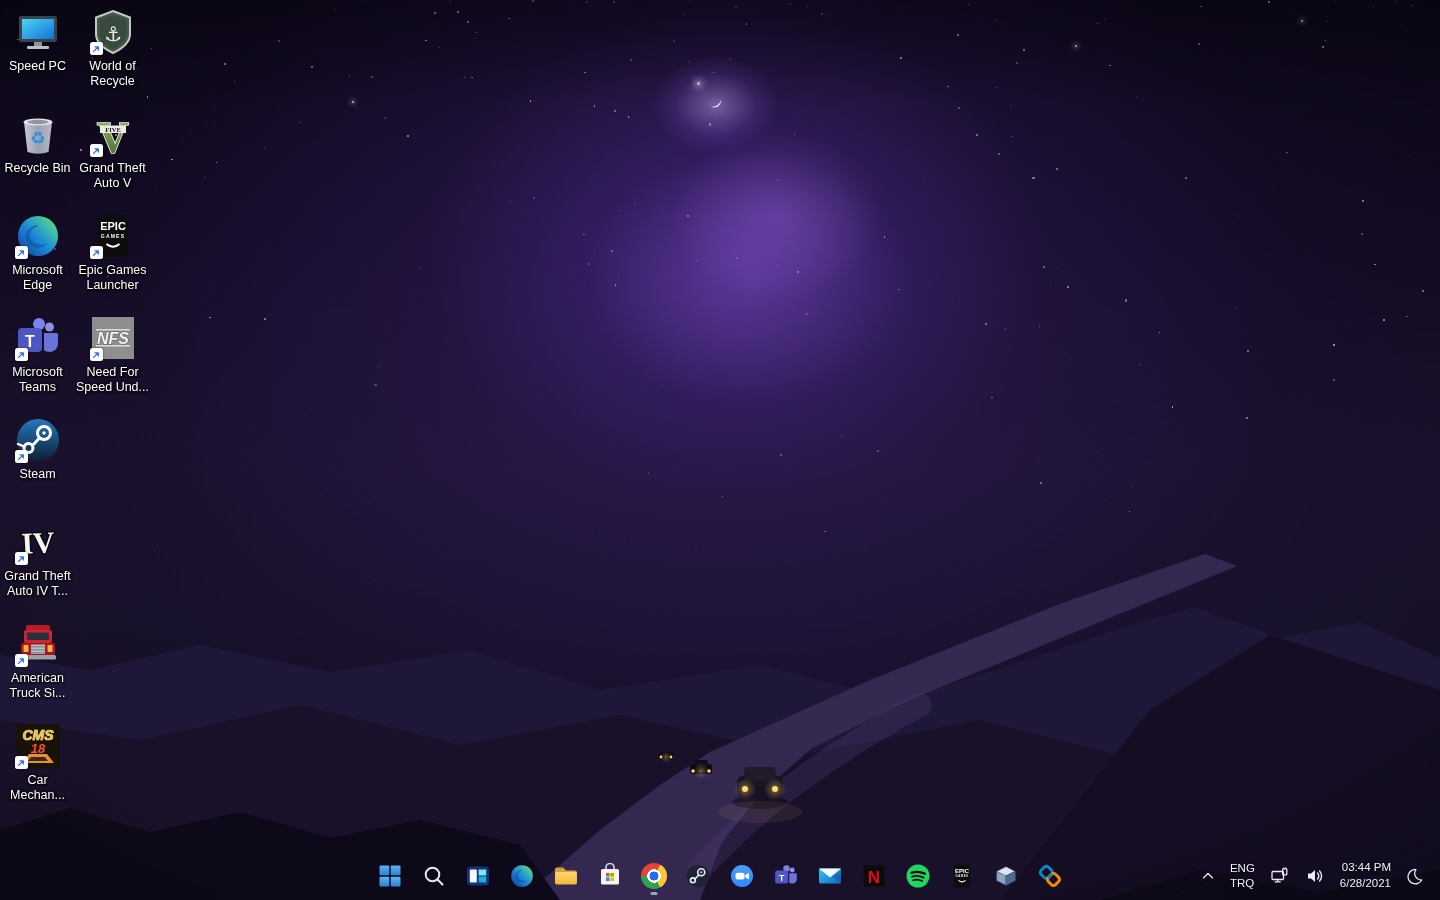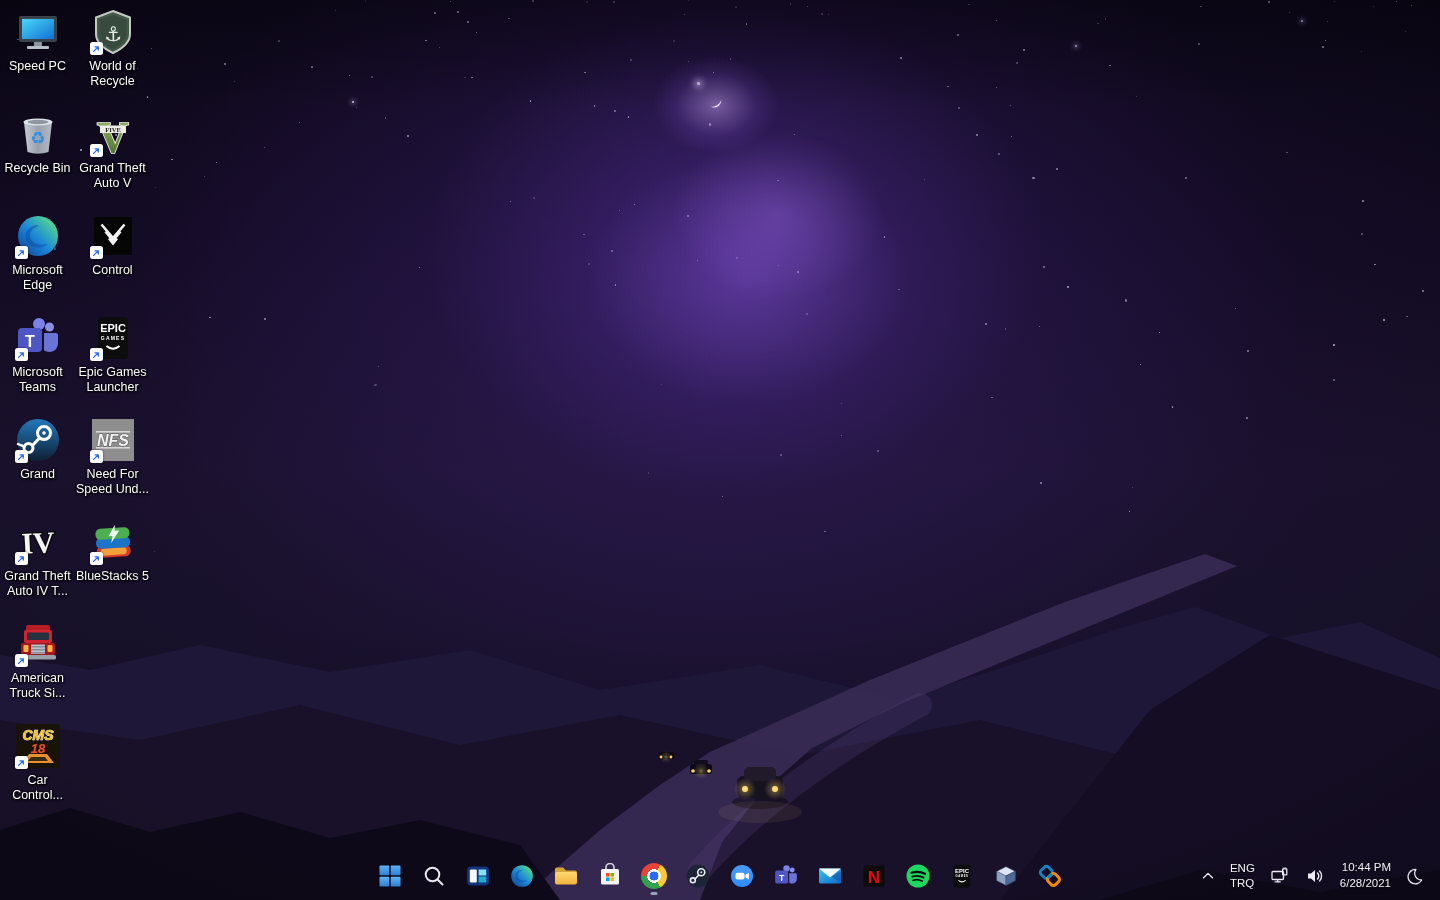--- a/index.html
+++ b/index.html
@@ -360,21 +360,21 @@
           <circle cx="14.5" cy="32" r="4.5" fill="none" stroke="#fff" stroke-width="3"></circle>
           <path d="M18.5 29.5 L25 22.5" stroke="#fff" stroke-width="3" stroke-linecap="round"></path>
           <path d="M4 28 l6.5 2.6" stroke="#fff" stroke-width="2.4" stroke-linecap="round"></path>
         </svg>
         <span class="sc">
           <svg viewBox="0 0 10 10">
             <path d="M2.6 7.4 L6.9 3.1 M4 2.8 h3.3 v3.3" fill="none" stroke="#2a6af0" stroke-width="1.3" stroke-linecap="round" stroke-linejoin="round"></path>
           </svg>
         </span>
       </span>
-      <span class="dicon-label">Grand</span>
+      <span class="dicon-label">Steam</span>
     </div>
     <div class="dicon">
       <span class="dicon-img">
         <svg viewBox="0 0 48 48">
           <text x="24" y="35" text-anchor="middle" font-family="'Liberation Serif',serif" font-weight="bold" font-size="30" fill="#f5f5f5" stroke="#0a0a0a" stroke-width="3" paint-order="stroke" transform="rotate(-3 24 24)">IV</text>
         </svg>
         <span class="sc">
           <svg viewBox="0 0 10 10">
             <path d="M2.6 7.4 L6.9 3.1 M4 2.8 h3.3 v3.3" fill="none" stroke="#2a6af0" stroke-width="1.3" stroke-linecap="round" stroke-linejoin="round"></path>
           </svg>
@@ -418,21 +418,21 @@
           <text x="24" y="18" text-anchor="middle" font-size="14" font-weight="bold" font-style="italic" fill="#f5c431" stroke="#fff" stroke-width=".7" paint-order="stroke" font-family="'Liberation Sans',sans-serif">CMS</text>
           <text x="24" y="31" text-anchor="middle" font-size="13" font-weight="bold" font-style="italic" fill="#e8542e" stroke="#7a1408" stroke-width=".5" paint-order="stroke" font-family="'Liberation Sans',sans-serif">18</text>
         </svg>
         <span class="sc">
           <svg viewBox="0 0 10 10">
             <path d="M2.6 7.4 L6.9 3.1 M4 2.8 h3.3 v3.3" fill="none" stroke="#2a6af0" stroke-width="1.3" stroke-linecap="round" stroke-linejoin="round"></path>
           </svg>
         </span>
       </span>
       <span class="dicon-label">Car
-Control...</span>
+Mechan...</span>
     </div>
     <div class="dicon">
       <span class="dicon-img">
         <svg viewBox="0 0 48 48">
           <path d="M24 3 L41 9.5 V26 c0 8.5-7.5 14.5-17 19 C14.5 40.5 7 34.5 7 26 V9.5 Z" fill="#44584a" stroke="#c3cac3" stroke-width="2"></path>
           <path d="M24 7 L37.5 12 V25.5 c0 7-6 12-13.5 16 -7.5-4-13.5-9-13.5-16 V12 Z" fill="#374a3d"></path>
           <text x="24" y="33" text-anchor="middle" font-size="20" fill="#e8ece8" font-family="'DejaVu Sans',sans-serif">⚓</text>
         </svg>
         <span class="sc">
           <svg viewBox="0 0 10 10">
@@ -461,38 +461,20 @@
             <path d="M2.6 7.4 L6.9 3.1 M4 2.8 h3.3 v3.3" fill="none" stroke="#2a6af0" stroke-width="1.3" stroke-linecap="round" stroke-linejoin="round"></path>
           </svg>
         </span>
       </span>
       <span class="dicon-label">Grand Theft
 Auto V</span>
     </div>
     <div class="dicon">
       <span class="dicon-img">
         <svg viewBox="0 0 48 48">
-          <rect x="5" y="5" width="38" height="38" fill="#060606"></rect>
-          <g stroke="#f2f2f2" stroke-width="2.6" fill="none">
-            <path d="M12.5 12.5 L24 26 L35.5 12.5"></path>
-            <path d="M16.5 19.5 L24 28.7 L31.5 19.5"></path>
-            <path d="M20 26.5 L24 31.5 L28 26.5"></path>
-          </g>
-        </svg>
-        <span class="sc">
-          <svg viewBox="0 0 10 10">
-            <path d="M2.6 7.4 L6.9 3.1 M4 2.8 h3.3 v3.3" fill="none" stroke="#2a6af0" stroke-width="1.3" stroke-linecap="round" stroke-linejoin="round"></path>
-          </svg>
-        </span>
-      </span>
-      <span class="dicon-label">Control</span>
-    </div>
-    <div class="dicon">
-      <span class="dicon-img">
-        <svg viewBox="0 0 48 48">
           <rect x="9" y="3" width="30" height="42" rx="4" fill="#0d0d0d"></rect>
           <text x="24" y="18" text-anchor="middle" font-size="11" font-weight="bold" fill="#fff" font-family="'Liberation Sans',sans-serif">EPIC</text>
           <text x="24" y="26" text-anchor="middle" font-size="5" font-weight="bold" letter-spacing="1.2" fill="#fff" font-family="'Liberation Sans',sans-serif">GAMES</text>
           <path d="M17.5 32 q6.5 5.5 13 0" stroke="#fff" stroke-width="2" fill="none"></path>
         </svg>
         <span class="sc">
           <svg viewBox="0 0 10 10">
             <path d="M2.6 7.4 L6.9 3.1 M4 2.8 h3.3 v3.3" fill="none" stroke="#2a6af0" stroke-width="1.3" stroke-linecap="round" stroke-linejoin="round"></path>
           </svg>
         </span>
@@ -509,39 +491,20 @@
           <text x="24" y="29.5" text-anchor="middle" font-style="italic" font-weight="bold" font-size="16" fill="#f2f2f2" stroke="#4a4a4a" stroke-width=".8" paint-order="stroke" font-family="'Liberation Sans',sans-serif">NFS</text>
         </svg>
         <span class="sc">
           <svg viewBox="0 0 10 10">
             <path d="M2.6 7.4 L6.9 3.1 M4 2.8 h3.3 v3.3" fill="none" stroke="#2a6af0" stroke-width="1.3" stroke-linecap="round" stroke-linejoin="round"></path>
           </svg>
         </span>
       </span>
       <span class="dicon-label">Need For
 Speed Und...</span>
-    </div>
-    <div class="dicon">
-      <span class="dicon-img">
-        <svg viewBox="0 0 48 48">
-          <g transform="rotate(-4 24 24)">
-            <rect x="7" y="28" width="34" height="11" rx="5" fill="#d8372c"></rect>
-            <rect x="11" y="30" width="26" height="7" rx="3" fill="#f2a23c"></rect>
-            <rect x="7" y="19" width="34" height="11" rx="5" fill="#1b74c5"></rect>
-            <rect x="7" y="10" width="34" height="11" rx="5" fill="#4caf50"></rect>
-            <polygon points="27,7 20,18 24,18 22,25 31,13 26.5,13" fill="#eef7ee"></polygon>
-          </g>
-        </svg>
-        <span class="sc">
-          <svg viewBox="0 0 10 10">
-            <path d="M2.6 7.4 L6.9 3.1 M4 2.8 h3.3 v3.3" fill="none" stroke="#2a6af0" stroke-width="1.3" stroke-linecap="round" stroke-linejoin="round"></path>
-          </svg>
-        </span>
-      </span>
-      <span class="dicon-label">BlueStacks 5</span>
     </div>
   </div>
 
 <div class="taskbar">
   <div class="tb-center">
       <div class="tbtn">
         <span class="ticon">
           <svg viewBox="0 0 26 26">
             <defs>
               <linearGradient id="sgl" x1="0" y1="0" x2="0" y2="1">
@@ -751,21 +714,21 @@
       </svg>
     </div>
     <div class="traybtn">
       <svg width="20" height="20" viewBox="0 0 20 20">
         <path d="M3 7.5 h3 l4 -3.6 v12.2 L6 12.5 H3 z" fill="#eceaf2"></path>
         <path d="M12.5 7 a4.2 4.2 0 0 1 0 6 M14.6 5 a7.4 7.4 0 0 1 0 10" stroke="#eceaf2" stroke-width="1.4" fill="none" stroke-linecap="round"></path>
       </svg>
     </div>
     <div class="traybtn">
       <div class="clock">
-        <div>10:44 PM</div>
+        <div>03:44 PM</div>
         <div>6/28/2021</div>
       </div>
     </div>
     <div class="traybtn">
       <svg width="18" height="18" viewBox="0 0 20 20">
         <path d="M11 2.8 a8 8 0 1 0 6.4 11.6 a7.4 7.4 0 0 1 -6.4 -11.6 z" fill="none" stroke="#eceaf2" stroke-width="1.4" stroke-linejoin="round"></path>
       </svg>
     </div>
   </div>
 </div>

